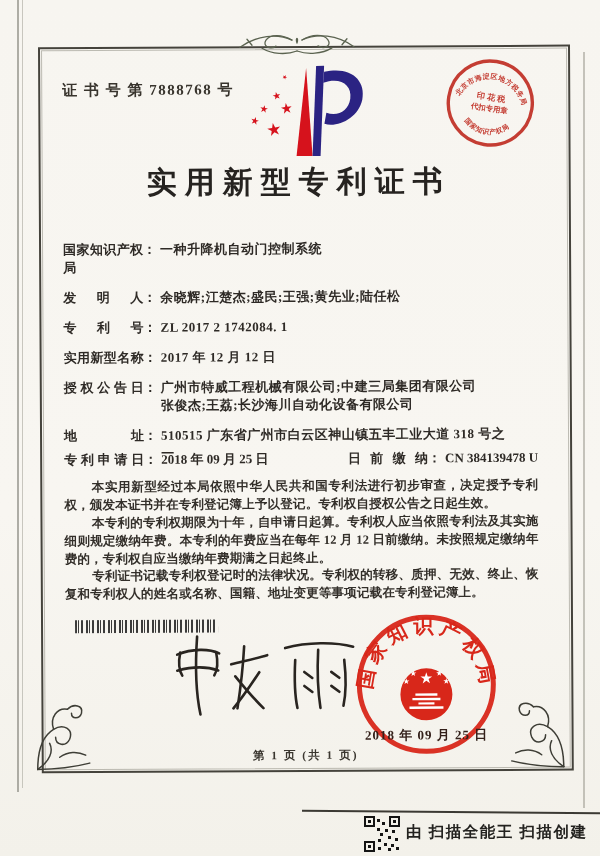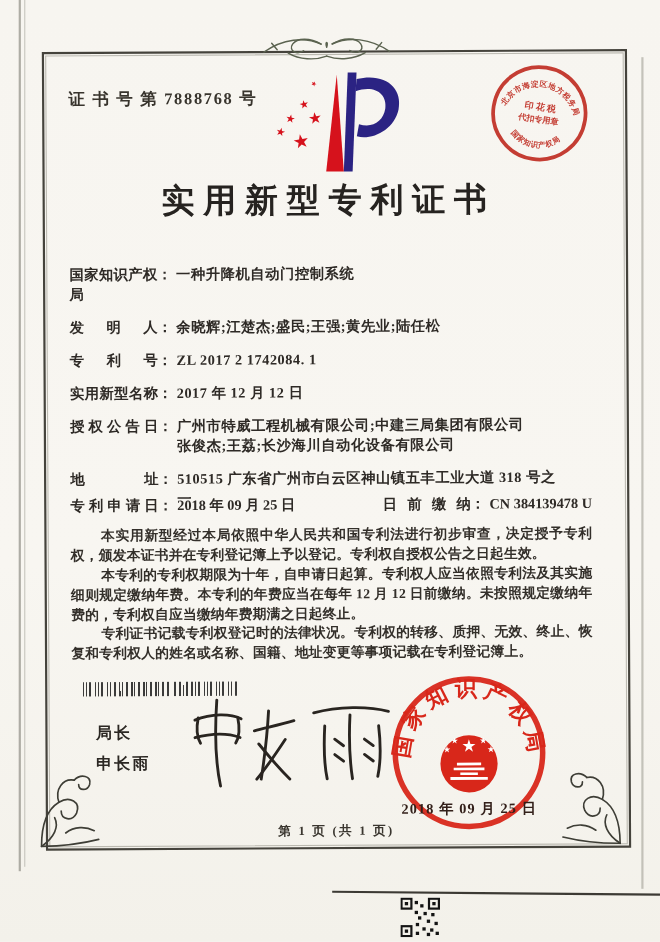--- a/index.html
+++ b/index.html
@@ -205,24 +205,20 @@
     </div>
 
     <div class="bodytext">
       <p>本实用新型经过本局依照中华人民共和国专利法进行初步审查，决定授予专利权，颁发本证书并在专利登记簿上予以登记。专利权自授权公告之日起生效。</p>
       <p>本专利的专利权期限为十年，自申请日起算。专利权人应当依照专利法及其实施细则规定缴纳年费。本专利的年费应当在每年 12 月 12 日前缴纳。未按照规定缴纳年费的，专利权自应当缴纳年费期满之日起终止。</p>
       <p>专利证书记载专利权登记时的法律状况。专利权的转移、质押、无效、终止、恢复和专利权人的姓名或名称、国籍、地址变更等事项记载在专利登记簿上。</p>
     </div>
 
     <div class="barcode"></div>
 
-    <div class="director">
-      <div>局长</div>
-      <div class="name">申长雨</div>
-    </div>
 
     <svg class="signature" width="215" height="92" viewBox="0 0 215 92">
       <g stroke="#17130f" stroke-width="2.6" fill="none" stroke-linecap="round" opacity=".92">
         <path d="M30,26 C45,20 62,20 72,25"></path>
         <path d="M30,42 C45,38 60,38 71,42"></path>
         <path d="M33,24 C31,34 32,42 35,47"></path>
         <path d="M69,24 C71,34 70,42 67,47"></path>
         <path d="M50,8 C48,35 48,62 53,86"></path>
         <path d="M97,18 C96,35 94,55 90,80"></path>
         <path d="M84,36 C96,33 110,30 120,27"></path>
@@ -285,13 +281,14 @@
       <rect x="24" y="20" width="3" height="3"></rect>
         <rect x="31" y="22" width="3" height="3"></rect>
         <rect x="14" y="23" width="3" height="3"></rect>
       <rect x="20" y="27" width="3" height="3"></rect>
         <rect x="27" y="28" width="3" height="3"></rect>
         <rect x="32" y="31" width="3" height="3"></rect>
       <rect x="14" y="31" width="3" height="3"></rect>
         <rect x="24" y="32" width="3" height="3"></rect>
     </g>
   </svg>
+  <div class="scan-note">由 扫描全能王 扫描创建</div>
 </div>
 
 </body></html>

